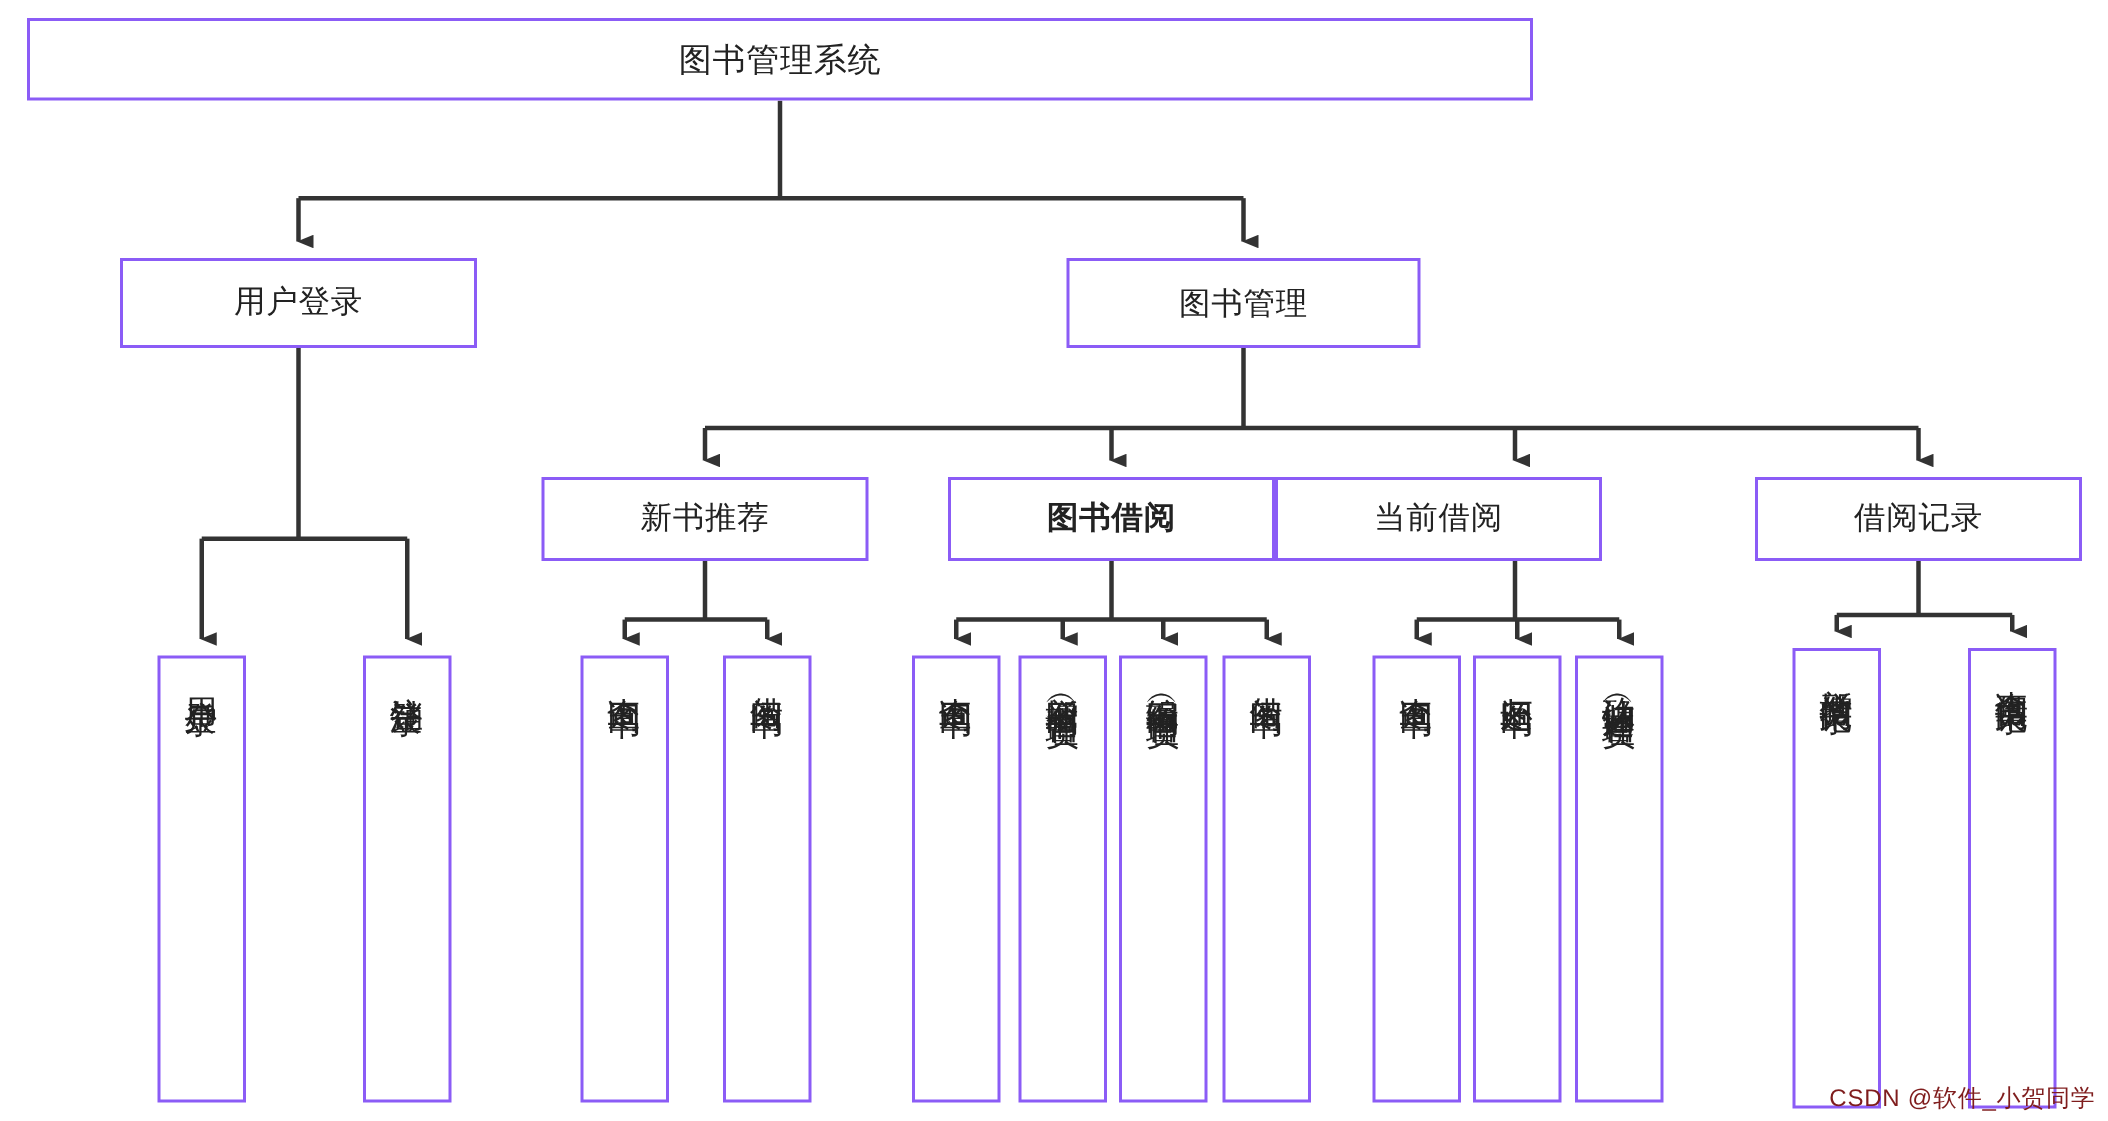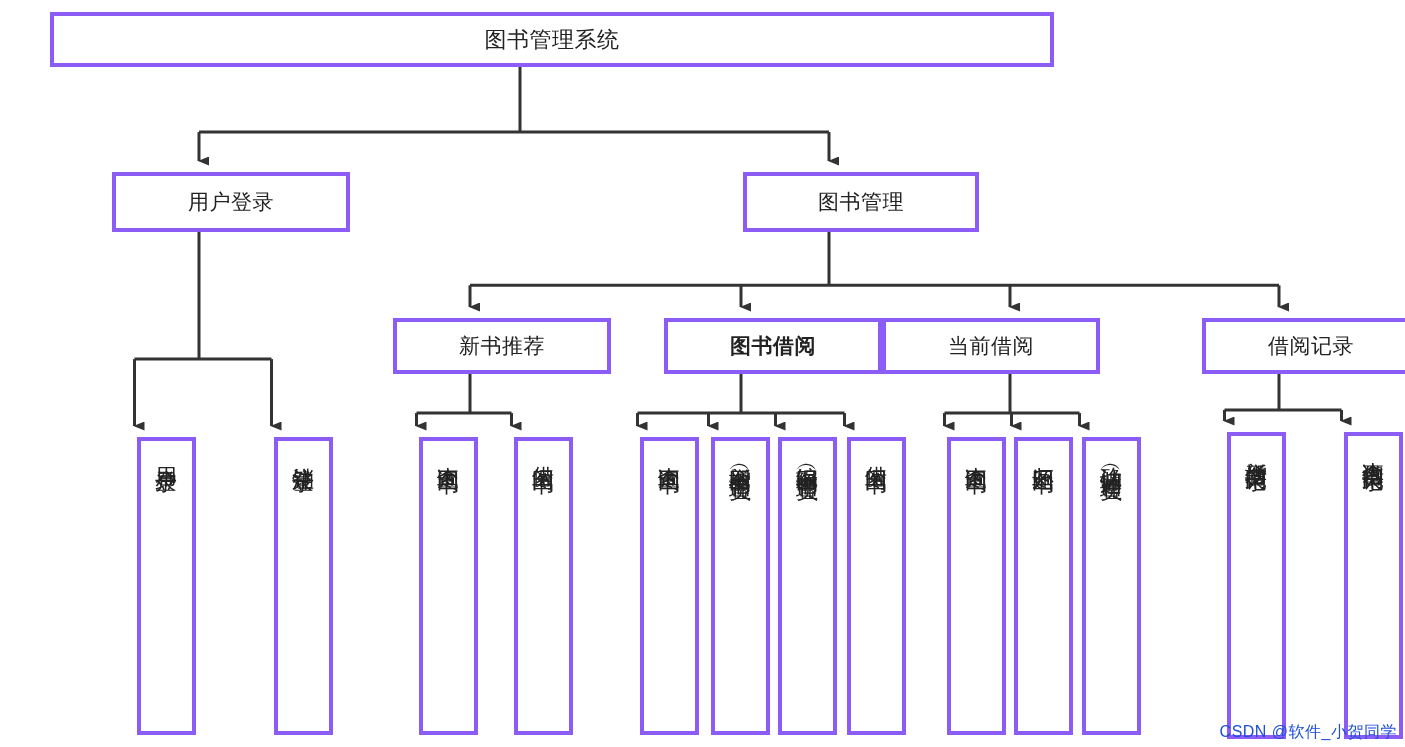--- a/index.html
+++ b/index.html
@@ -23,26 +23,25 @@
     left: 0;
     top: 0;
     width: 1405px;
     height: 747px;
     pointer-events: none;
   }
   .node {
     position: absolute;
     box-sizing: border-box;
     background: #ffffff;
-    border: 4px solid #8b5cf6;
+    border: 2px solid #8b5cf6;
     display: flex;
     align-items: center;
     justify-content: center;
     color: #222222;
-    margin-left: 32px;
   }
   .node-label {
     display: block;
     text-align: center;
     line-height: 1.18;
     color: #222222;
     white-space: nowrap;
   }
   
   .node.horiz .node-label {
@@ -64,21 +63,21 @@
     font-size: 22px;
     line-height: 1.05;
     letter-spacing: 2px;
     white-space: nowrap;
   }
   #watermark {
     position: absolute;
     right: 8px;
     bottom: 4px;
     font-size: 16px;
-    color: #1d4ed8;
+    color: #7f1d1d;
     letter-spacing: 0.5px;
     white-space: nowrap;
     user-select: none;
   }
 </style>
 </head>
 <body>
 
 <div id="diagram-root">
 

